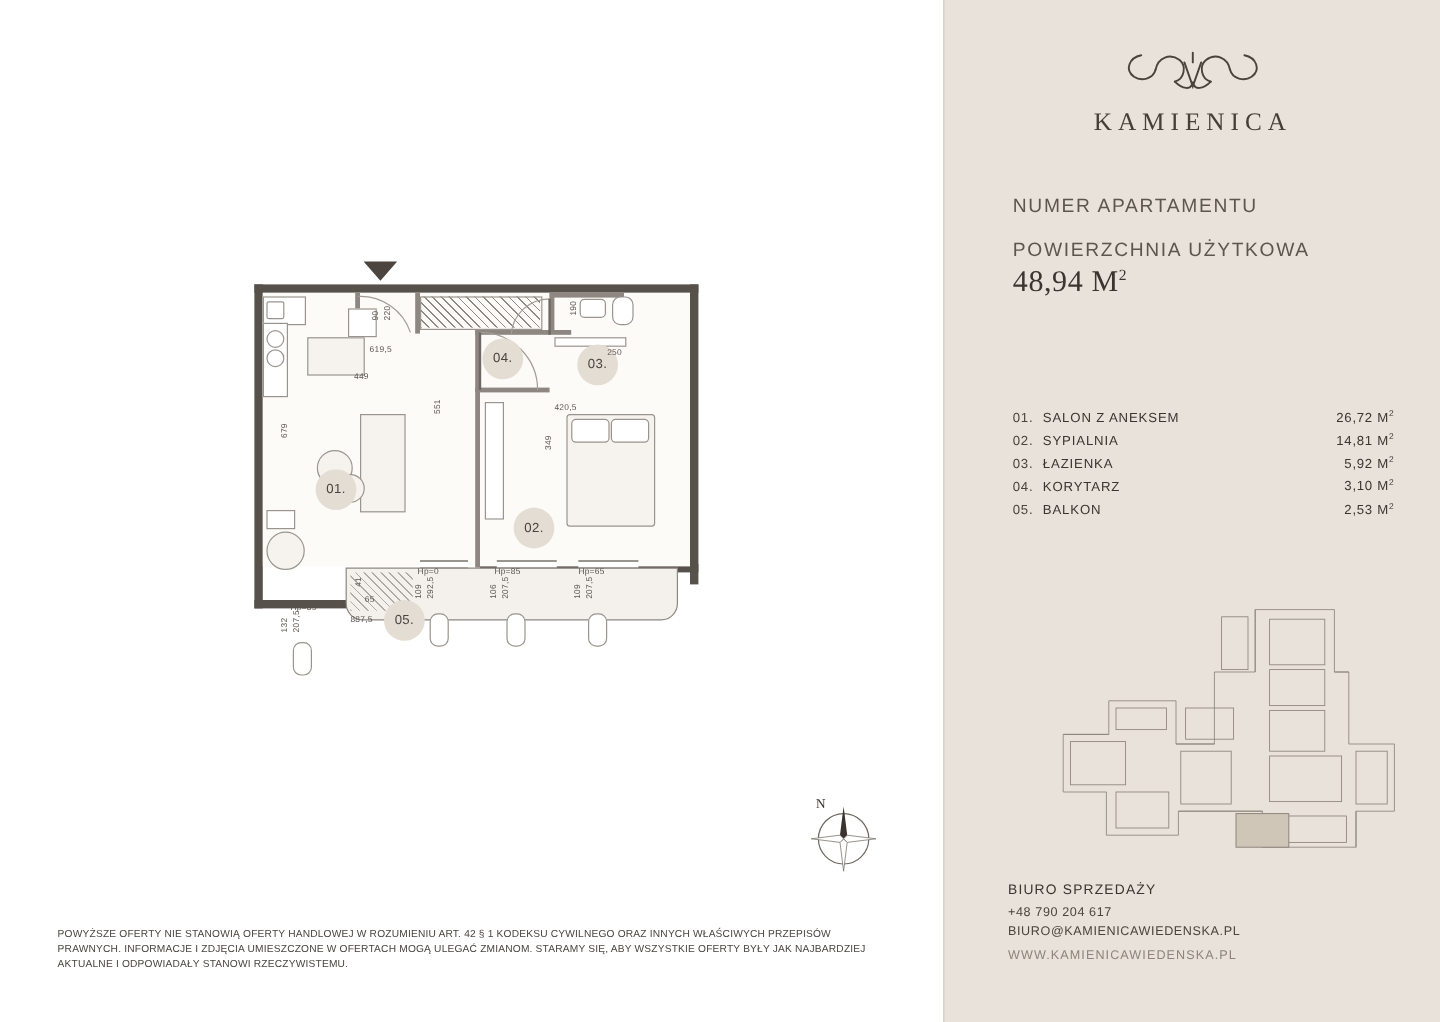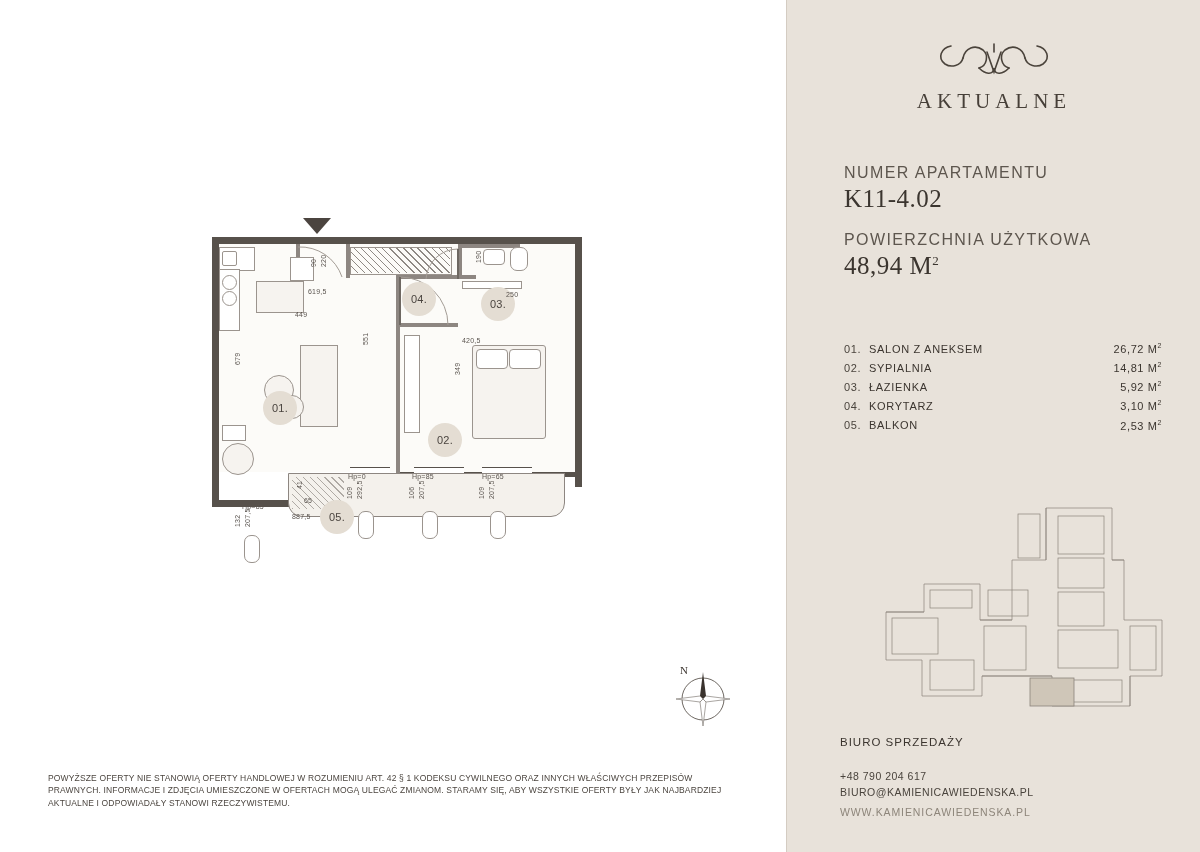--- a/index.html
+++ b/index.html
@@ -245,21 +245,21 @@
     position: absolute;
     left: 840px;
     top: 736px;
     width: 340px;
     color: #3b352f;
   }
   .contact .hdr {
     font-size: 11.5px;
     letter-spacing: 1px;
     text-transform: uppercase;
-    margin-bottom: 20px;
+    margin-bottom: 4px;
   }
   .contact .line {
     font-size: 10.5px;
     letter-spacing: .5px;
     line-height: 1.55;
     color: #4a443d;
   }
   .contact .www {
     font-size: 10.5px;
     letter-spacing: .9px;
@@ -403,26 +403,25 @@
             <path d="M20 8 C10 10, 6 20, 14 26 C20 30, 30 28, 32 20"></path>
             <path d="M32 20 C34 10, 44 6, 52 12 C58 17, 56 28, 48 30"></path>
             <path d="M106 8 C116 10, 120 20, 112 26 C106 30, 96 28, 94 20"></path>
             <path d="M94 20 C92 10, 82 6, 74 12 C68 17, 70 28, 78 30"></path>
             <path d="M48 30 C54 36, 62 38, 63 30 C64 38, 72 36, 78 30"></path>
             <path d="M56 14 L63 34 L70 14"></path>
             <path d="M63 6 L63 14"></path>
           </g>
         </svg>
       </div>
-      <div class="logo-title">AKTUALNE</div>
+      <div class="logo-title">KAMIENICA</div>
     </div>
 
     <div class="info">
       <div class="lab">NUMER APARTAMENTU</div>
-      <div class="val">K11-4.02</div>
 
       <div style="height:18px"></div>
 
       <div class="lab">POWIERZCHNIA UŻYTKOWA</div>
       <div class="val"><span>48,94 M</span><sup>2</sup></div>
 
     </div>
 
     <div class="rooms">
       <div class="r">

